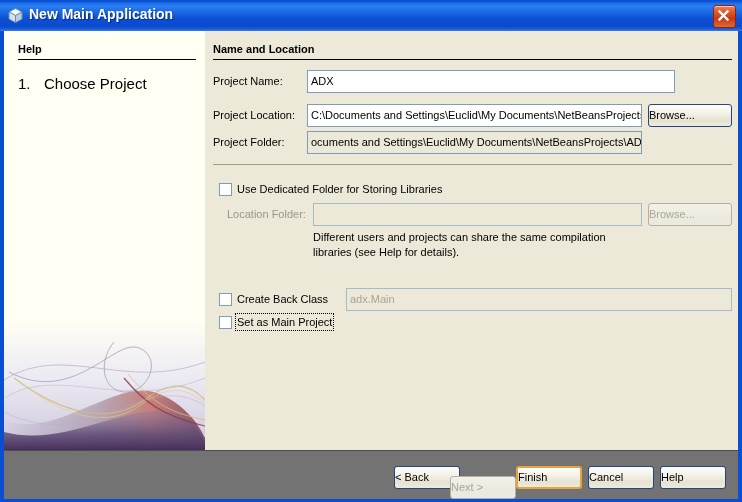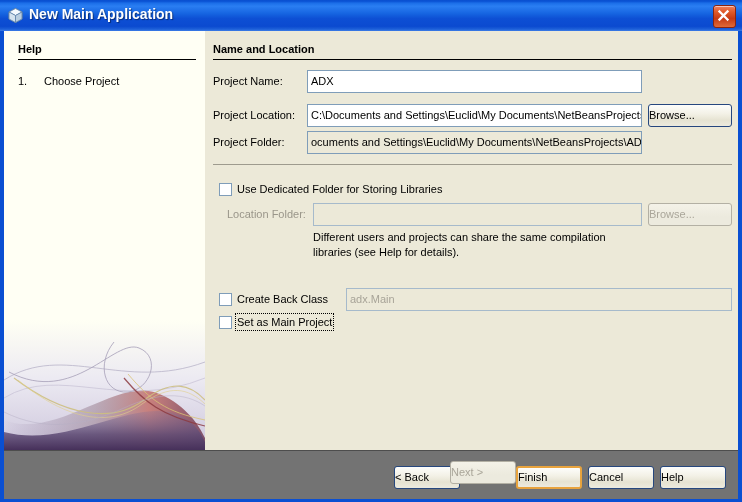--- a/index.html
+++ b/index.html
@@ -107,21 +107,21 @@
   }
   #steps-underline {
     position: absolute;
     left: 14px; top: 28px;
     width: 178px; height: 1px;
     background: #000000;
   }
   .step-row {
     position: absolute;
     left: 14px;
-    font-size: 11px;
+    font-size: 15px;
     white-space: nowrap;
   }
   .step-num { display: inline-block; width: 26px; }
   .step-current { font-weight: bold; }
   
   #content {
     position: absolute;
     left: 205px; top: 31px;
     width: 533px; height: 419px;
     background: #ece9d8;
@@ -306,21 +306,21 @@
       <span class="step-num">1.</span><span>Choose Project</span>
     </div>
   </div>
 
   <div id="content">
 
     <div id="content-title">Name and Location</div>
     <div id="content-underline"></div>
 
     <div class="field-label" style="left:8px; top:44px;">Project Name:</div>
-    <div class="textfield" style="left:102px; top:39px; width:335px;">ADX</div>
+    <div class="textfield" style="left:102px; top:39px; width:368px;">ADX</div>
 
     <div class="field-label" style="left:8px; top:78px;">Project Location:</div>
     <div class="textfield" style="left:102px; top:73px; width:335px;">C:\Documents and Settings\Euclid\My Documents\NetBeansProjects</div>
     <div class="button" style="left:443px; top:73px; width:84px;">Browse...</div>
 
     <div class="field-label" style="left:8px; top:105px;">Project Folder:</div>
     <div class="textfield readonly" style="left:102px; top:100px; width:335px;">ocuments and Settings\Euclid\My Documents\NetBeansProjects\ADX</div>
 
     <div class="separator" style="left:8px; top:133px; width:519px;"></div>
 
@@ -345,19 +345,19 @@
     <div class="checkbox-row" style="left:14px; top:285px;">
       <span class="checkbox"></span>
       <span class="checkbox-label focused">Set as Main Project</span>
     </div>
 
   </div>
 
   <div id="bottom-divider"></div>
   <div id="buttonbar">
     <div class="button" style="left:390px; top:15px; width:66px;">&lt; Back</div>
-    <div class="button disabled" style="left:446px; top:10px; width:66px;">Next &gt;</div>
+    <div class="button disabled" style="left:446px; top:25px; width:66px;">Next &gt;</div>
     <div class="button default" style="left:512px; top:15px; width:66px;">Finish</div>
     <div class="button" style="left:584px; top:15px; width:66px;">Cancel</div>
     <div class="button" style="left:656px; top:15px; width:66px;">Help</div>
   </div>
 
 </div>
 
 </body></html>

